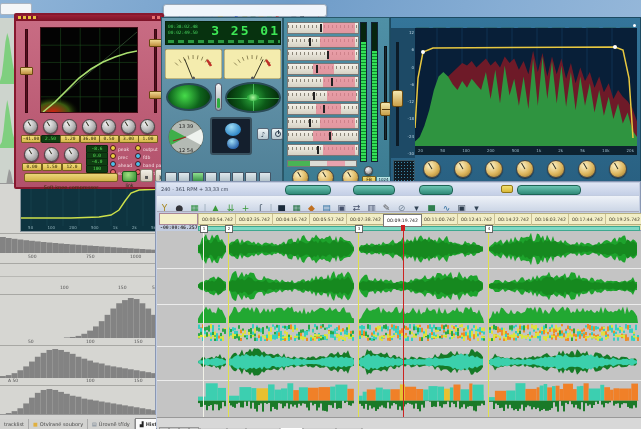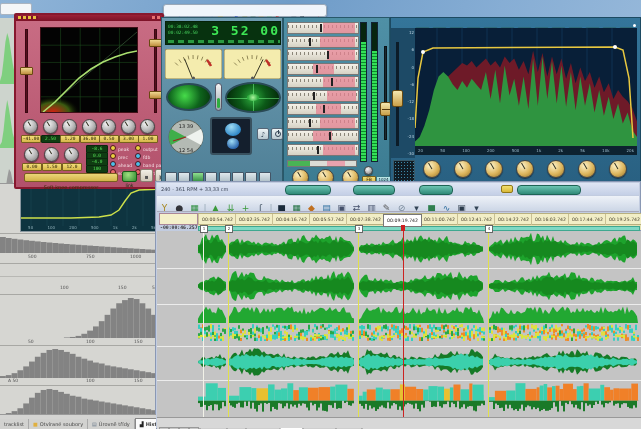--- a/index.html
+++ b/index.html
@@ -343,21 +343,21 @@
         <i></i>
       </div>
       <div class="chip" style="left: 46px; top: 148px; width: 18px;">12.0</div>
     </div>
 
   <div id="vu" class="win" style="left:161px;top:17px;width:122px;height:172px;background:linear-gradient(#6d9cb2,#4e7f96);border:1px solid #2f5a6a">
     <div class="abs lcd" style="left:3px;top:3px;width:116px;height:24px;border:1px solid #052208">
       <div class="abs t4" style="left:2px;top:2px;color:#46d05c">00:38:02.48</div>
       <div class="abs t4" style="left:2px;top:8px;color:#46d05c">00:02:49.50</div>
       <div class="abs" style="left:34px;top:1px;width:80px;text-align:right;font-size:13px;font-weight:bold;letter-spacing:2px;line-height:15px">
-        <span>3</span>&nbsp;<span>52</span>&nbsp;<span>00</span>
+        <span>3</span>&nbsp;<span>25</span>&nbsp;<span>01</span>
       </div>
       <div class="abs" style="left:2px;bottom:1px;width:112px;height:3px;background:repeating-linear-gradient(90deg,#2a9a40 0 6px,#07320f 6px 10px)"></div>
     </div>
     <svg id="vuL" class="abs" style="left:3px;top:31px" width="57" height="30">
         <rect x="0" y="0" width="57" height="30" rx="2" fill="#f4ecae" stroke="#8a8050"></rect>
         <line x1="12.943650813895957" y1="16.443650813895953" x2="10.115223689149765" y2="13.615223689149762" stroke="#665c30" stroke-width="0.7"></line>
         <line x1="16.19775612364357" y1="13.761173403789083" x2="13.96098450976058" y2="10.445023113568919" stroke="#665c30" stroke-width="0.7"></line>
         <line x1="19.90391517323598" y1="11.748893224046313" x2="18.340990659278884" y2="8.066873810236551" stroke="#665c30" stroke-width="0.7"></line>
         <line x1="23.925942802009295" y1="10.480752783856275" x2="23.094296038738257" y2="6.568162380921052" stroke="#665c30" stroke-width="0.7"></line>
         <line x1="28.116047058379763" y1="10.003350706559392" x2="28.04623743263063" y2="6.003959925933827" stroke="#665c30" stroke-width="0.7"></line>

